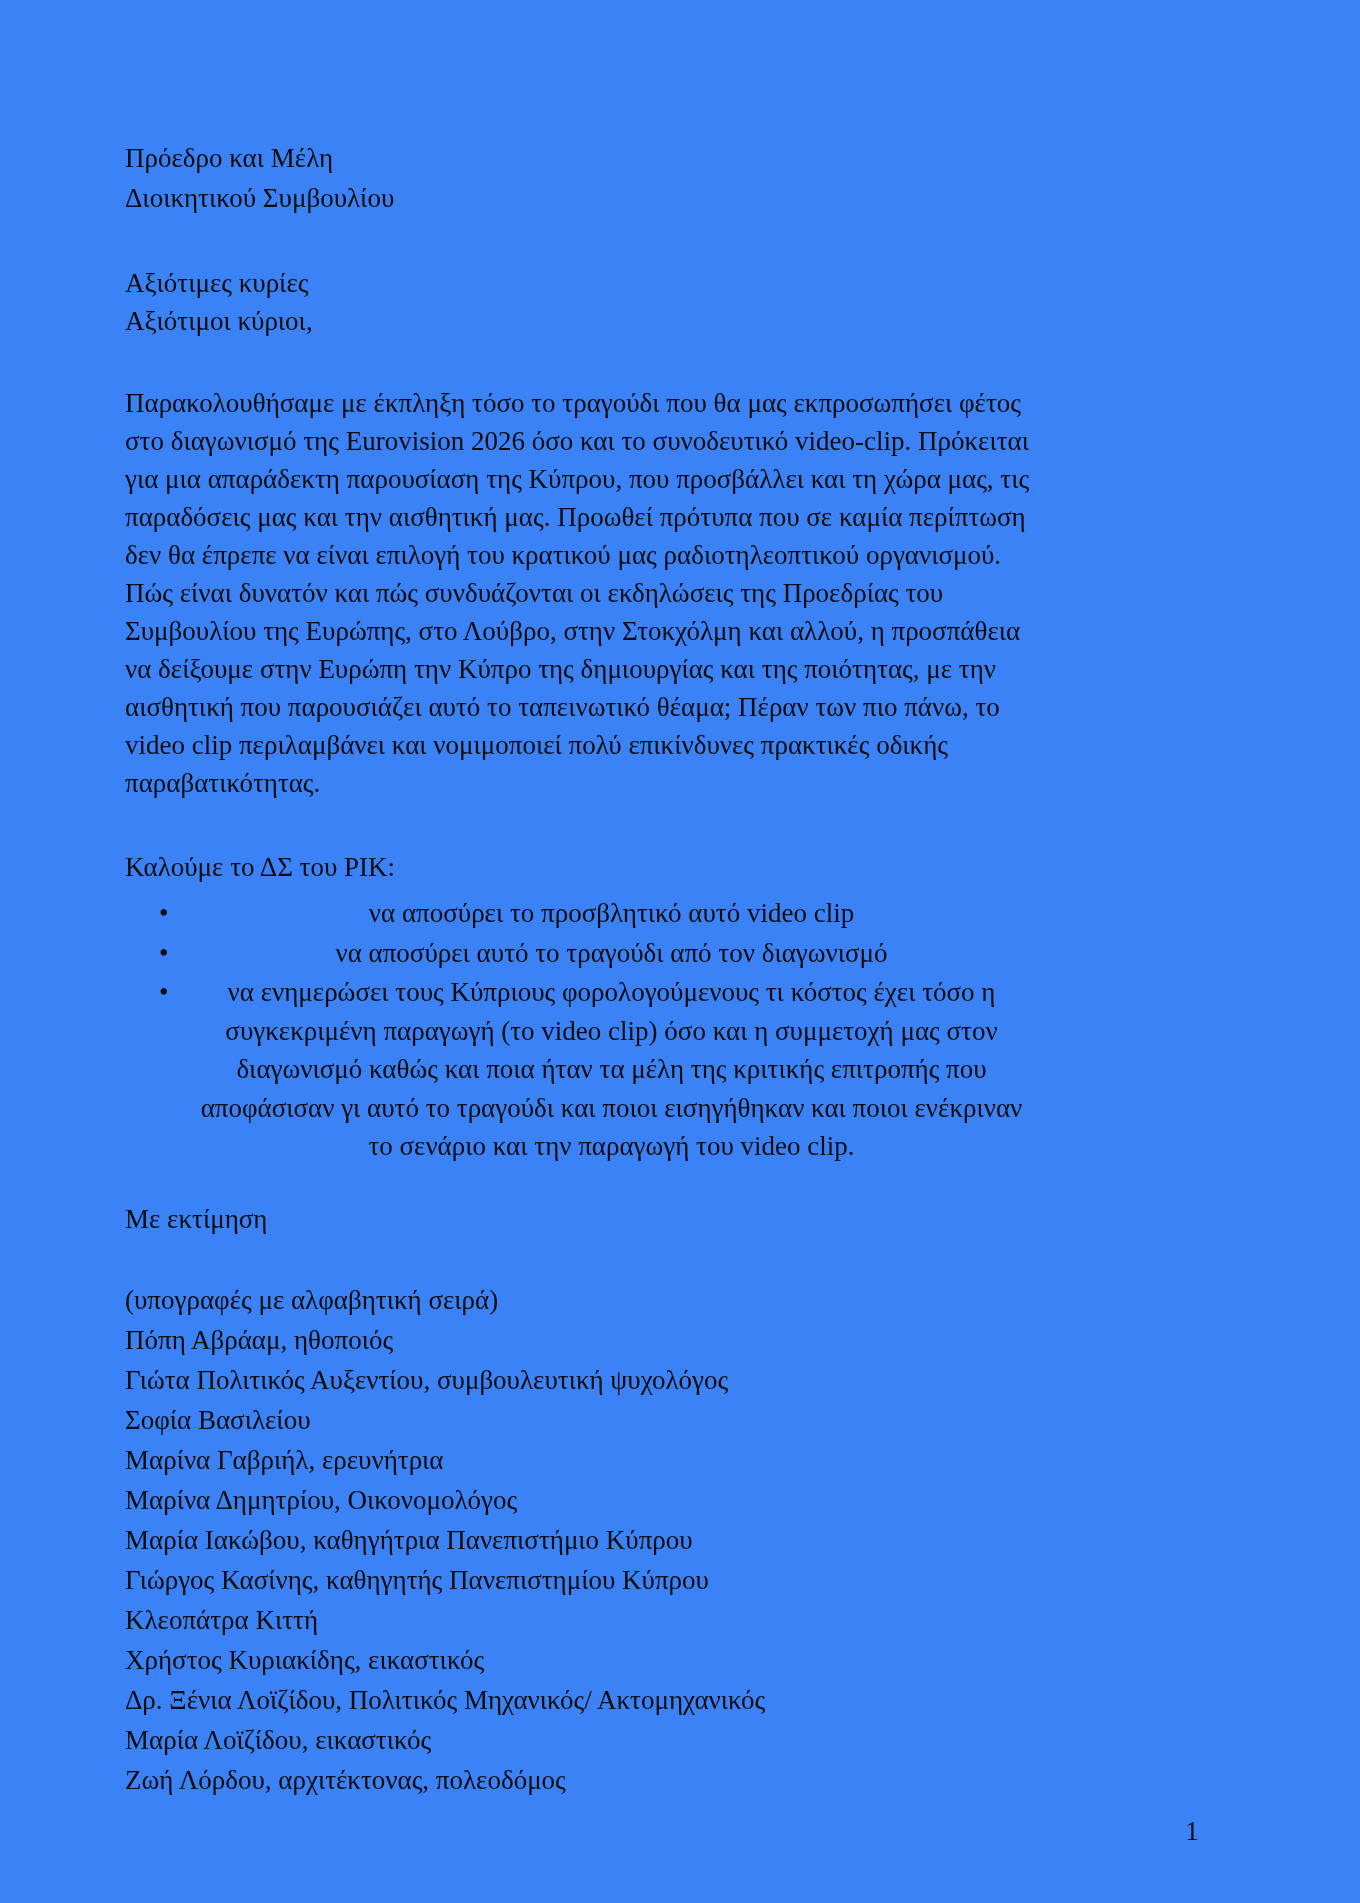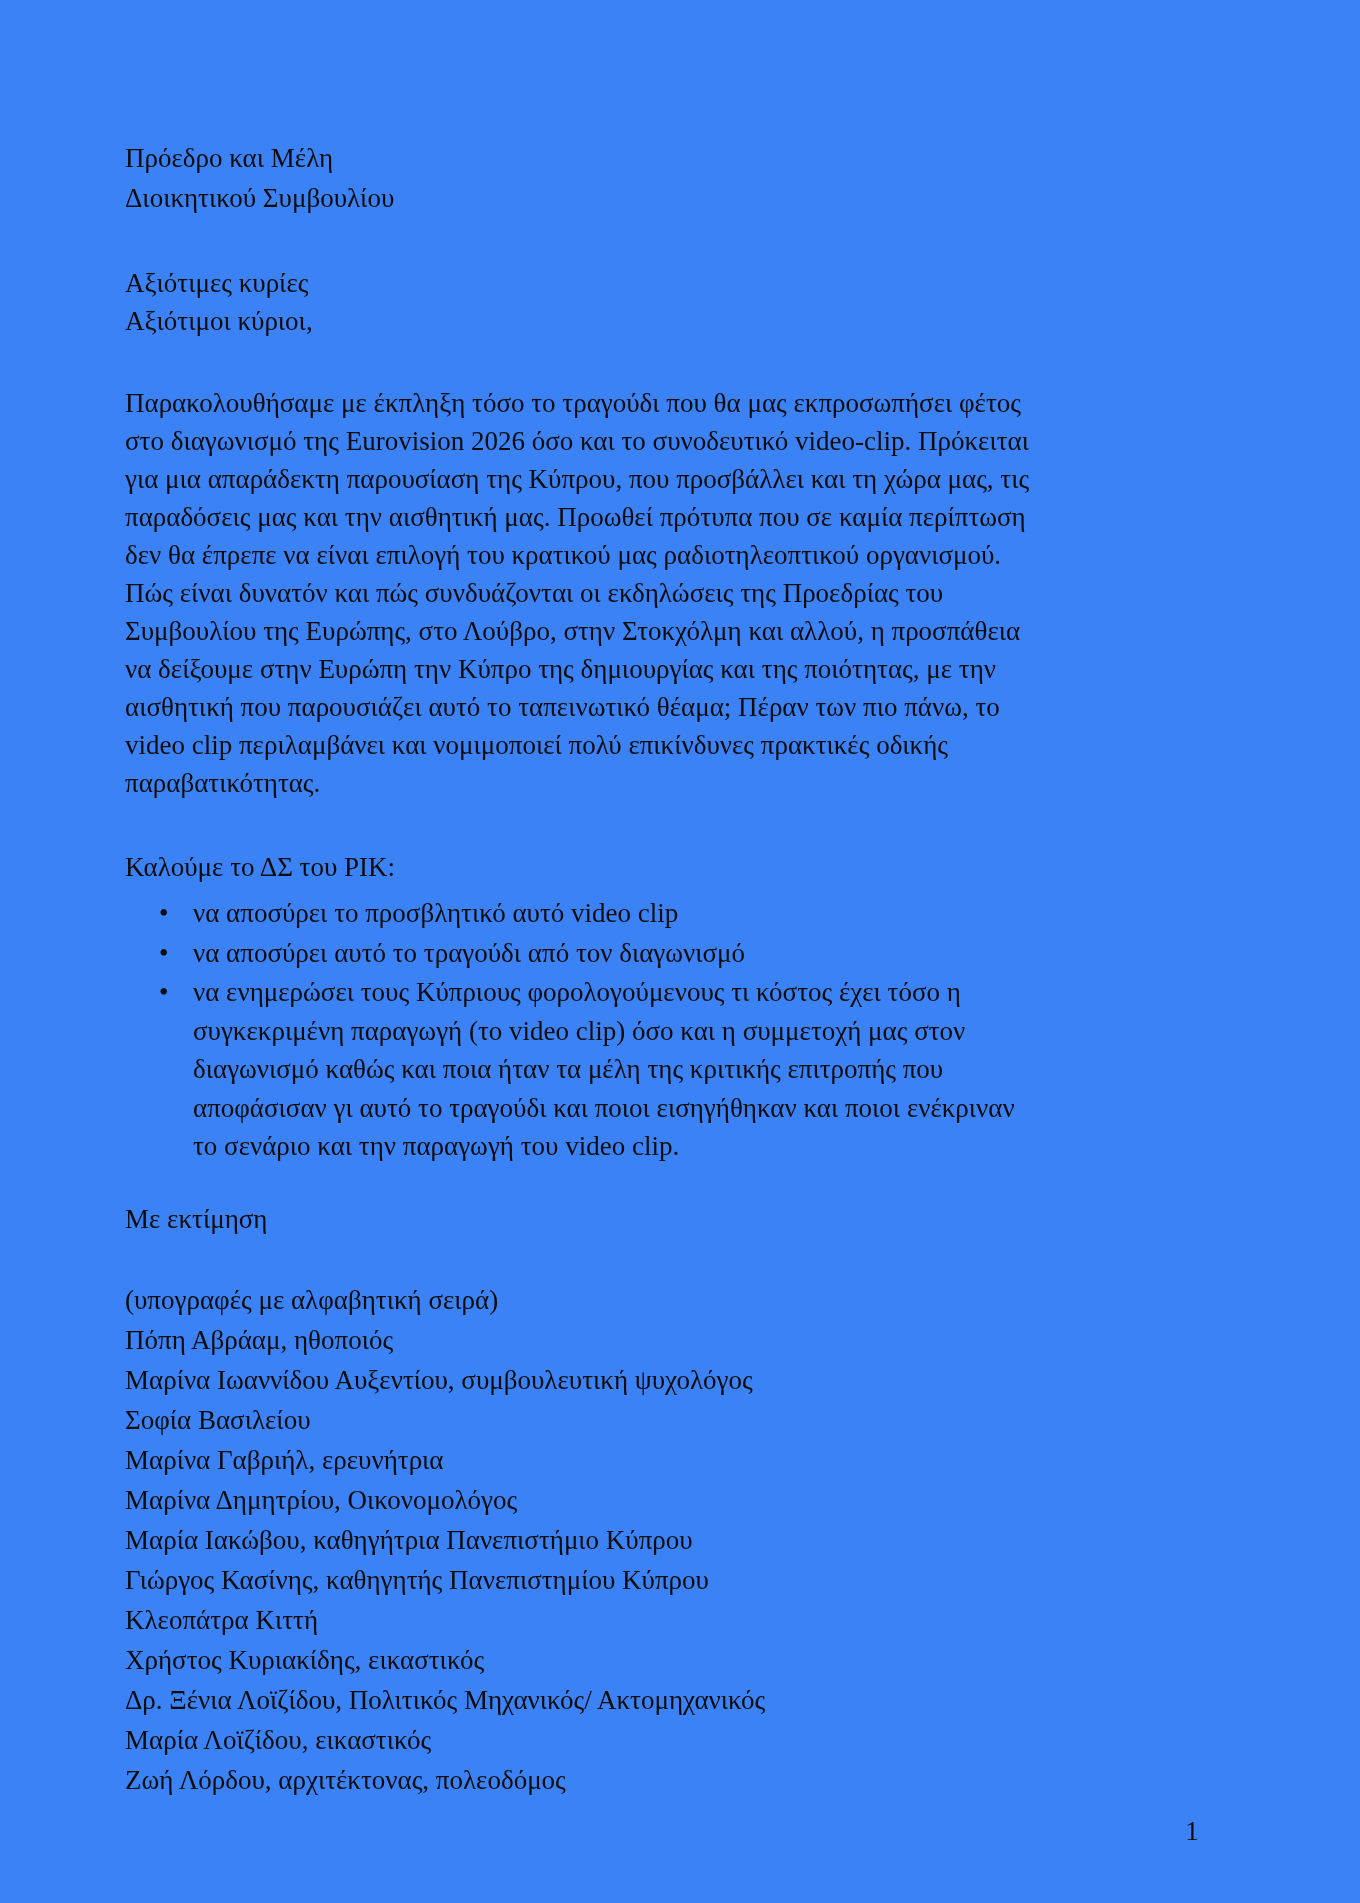--- a/index.html
+++ b/index.html
@@ -43,20 +43,21 @@
   .bullets {
     margin: 8px 0 0 0;
     padding: 0;
     list-style: none;
   }
   .bullets li {
     position: relative;
     padding-left: 68px;
     line-height: 38.5px;
     margin-top: 1px;
+    text-align: center;
   }
   .bullets li::before {
     content: "\2022";
     position: absolute;
     left: 34px;
     top: 0;
   }
   .closing {
     margin: 34px 0 0 0;
   }
@@ -101,21 +102,21 @@
       <li>να αποσύρει αυτό το τραγούδι από τον διαγωνισμό</li>
       <li>να ενημερώσει τους Κύπριους φορολογούμενους τι κόστος έχει τόσο η συγκεκριμένη παραγωγή (το video clip) όσο και η συμμετοχή μας στον διαγωνισμό καθώς και ποια ήταν τα μέλη της κριτικής επιτροπής που αποφάσισαν γι αυτό το τραγούδι και ποιοι εισηγήθηκαν και ποιοι ενέκριναν το σενάριο και την παραγωγή του video clip.</li>
     </ul>
 
     <p class="closing">Με εκτίμηση</p>
 
     <p class="sig-note">(υπογραφές με αλφαβητική σειρά)</p>
 
     <div class="signatures">
       <div>Πόπη Αβράαμ, ηθοποιός</div>
-      <div>Μαρίνα Ιωαννίδου Αυξεντίου, συμβουλευτική ψυχολόγος</div>
+      <div>Γιώτα Πολιτικός Αυξεντίου, συμβουλευτική ψυχολόγος</div>
       <div>Σοφία Βασιλείου</div>
       <div>Μαρίνα Γαβριήλ, ερευνήτρια</div>
       <div>Μαρίνα Δημητρίου, Οικονομολόγος</div>
       <div>Μαρία Ιακώβου, καθηγήτρια Πανεπιστήμιο Κύπρου</div>
       <div>Γιώργος Κασίνης, καθηγητής Πανεπιστημίου Κύπρου</div>
       <div>Κλεοπάτρα Κιττή</div>
       <div>Χρήστος Κυριακίδης, εικαστικός</div>
       <div>Δρ. Ξένια Λοϊζίδου, Πολιτικός Μηχανικός/ Ακτομηχανικός</div>
       <div>Μαρία Λοϊζίδου, εικαστικός</div>
       <div>Ζωή Λόρδου, αρχιτέκτονας, πολεοδόμος</div>

